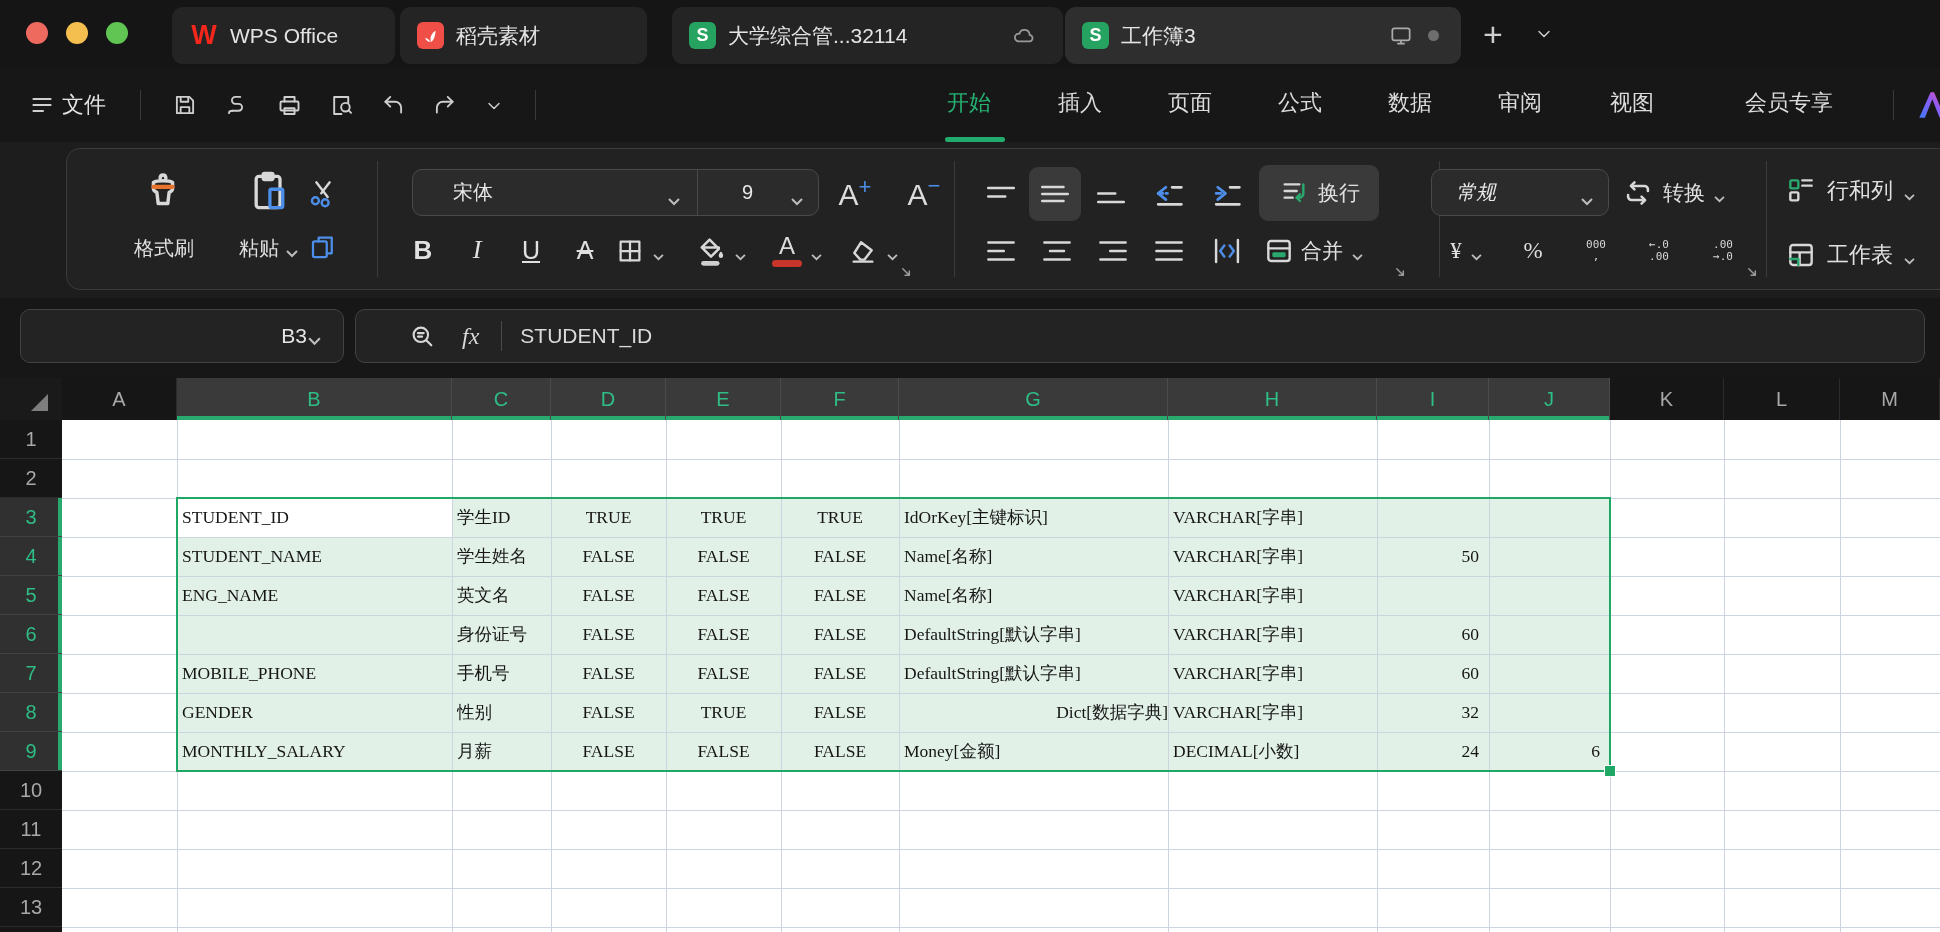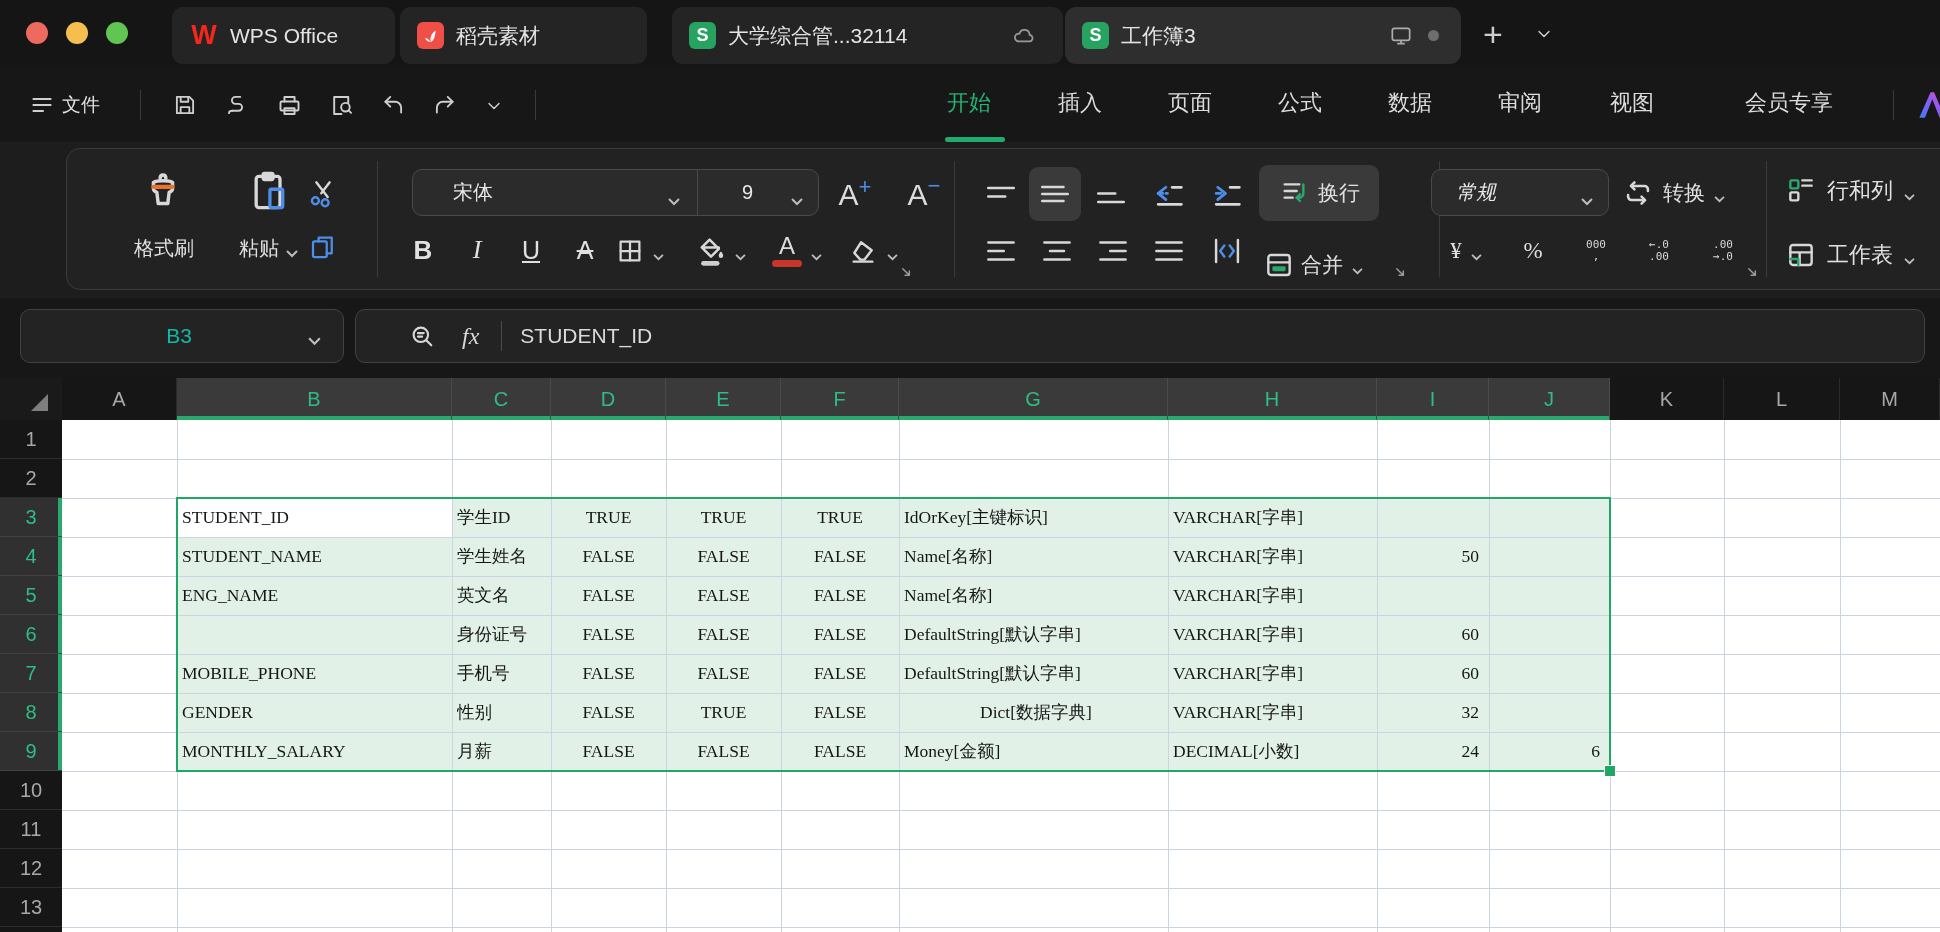--- a/index.html
+++ b/index.html
@@ -129,21 +129,21 @@
         </svg>
     </div>
   </div>
 
   <div class="menubar">
     <div class="mb-item icon-btn" style="left:24px;top:90px;width:36px;height:34px;top:20px;">
       <svg width="26" height="26" viewBox="0 0 24 24">
           <path d="M4 6.5h16M4 12h16M4 17.5h9"></path>
         </svg>
     </div>
-    <div class="mb-item" style="left:62px;top:20px;height:34px;font-size:19px;color:#e3e3e3;">文件</div>
+    <div class="mb-item" style="left:62px;top:20px;height:34px;font-size:22px;color:#e3e3e3;">文件</div>
     <div class="vsep" style="left:140px;top:22px;height:30px;"></div>
 
     <div class="mb-item icon-btn" style="left:168px;top:21px;width:34px;height:32px;">
       <svg width="26" height="26" viewBox="0 0 24 24">
           <path d="M4.5 4.5h11.5l3.5 3.5v11.5h-15z"></path>
           <path d="M8 4.5V9h7V4.5M8 19.5v-5.5h8v5.5"></path>
         </svg>
     </div>
     <div class="mb-item icon-btn" style="left:220px;top:21px;width:34px;height:32px;">
       <svg width="26" height="26" viewBox="0 0 24 24">
@@ -388,21 +388,21 @@
         <svg width="34" height="28" viewBox="0 0 24 20">
             <path d="M3 4h18M3 10h18M3 16h18"></path>
           </svg>
       </div>
       <div class="rbx ric" style="left:1138px;top:84px;width:44px;height:36px;">
         <svg width="34" height="30" viewBox="0 0 24 22">
             <path d="M4 3v16M20 3v16"></path>
             <path d="M10 7l-3 4 3 4M14 7l3 4-3 4" stroke="#4d8ee8"></path>
           </svg>
       </div>
-      <div class="rbx" style="left:1196px;top:96px;width:118px;height:40px;justify-content:flex-start;">
+      <div class="rbx" style="left:1196px;top:82px;width:118px;height:40px;justify-content:flex-start;">
         <span class="ric" style="display:flex;">
           <svg width="32" height="32" viewBox="0 0 24 24">
               <rect x="4" y="4.5" width="16" height="15" rx="2"></rect>
               <path d="M4 10h16"></path>
               <rect x="7" y="13" width="10" height="3.6" rx="1" fill="#2aa96f" stroke="none"></rect>
             </svg>
         </span>
         <span class="rlabel" style="font-size:21px;margin-left:6px;">合并</span>
         <span class="chev" style="margin-left:8px;"><svg width="13" height="8" viewBox="0 0 14 9">
               <path d="M2 2l5 5 5-5"></path>
@@ -483,21 +483,21 @@
         <span class="rlabel" style="font-size:22px;margin-left:10px;">工作表</span>
         <span class="chev" style="margin-left:10px;"><svg width="13" height="8" viewBox="0 0 14 9">
               <path d="M2 2l5 5 5-5"></path>
             </svg></span>
       </div>
     </div>
   </div>
 
   <div class="formula">
     <div class="fbox" style="left:20px;width:324px;">
-      <span style="flex:1;text-align:center;font-size:21px;color:#14b8a6;padding-left:30px;">B3</span>
+      <span style="flex:1;text-align:right;font-size:21px;color:#e5e5e5;padding-left:30px;">B3</span>
       <span class="chev" style="margin-right:22px;"><svg width="15" height="10" viewBox="0 0 14 9">
             <path d="M2 2l5 5 5-5"></path>
           </svg></span>
     </div>
     <div class="fbox" style="left:355px;width:1570px;">
       <span class="ric" style="display:flex;margin-left:52px;">
         <svg width="28" height="28" viewBox="0 0 24 24">
             <circle cx="11" cy="11" r="6.2"></circle>
             <path d="M8.5 9.5h5M8.5 12.5h3.6M15.6 15.6L20 20"></path>
           </svg>
@@ -574,21 +574,21 @@
       <div class="cell" style="left: 666px; top: 276px; width: 115px; text-align: center;">FALSE</div>
       <div class="cell" style="left: 781px; top: 276px; width: 118px; text-align: center;">FALSE</div>
       <div class="cell" style="left: 904px; top: 276px; width: 264px; text-align: left;">DefaultString[默认字串]</div>
       <div class="cell" style="left: 1173px; top: 276px; width: 204px; text-align: left;">VARCHAR[字串]</div>
       <div class="cell" style="left: 1377px; top: 276px; width: 102px; text-align: right;">60</div>
       <div class="cell" style="left: 182px; top: 315px; width: 270px; text-align: left;">GENDER</div>
       <div class="cell" style="left: 457px; top: 315px; width: 94px; text-align: left;">性别</div>
       <div class="cell" style="left: 551px; top: 315px; width: 115px; text-align: center;">FALSE</div>
       <div class="cell" style="left: 666px; top: 315px; width: 115px; text-align: center;">TRUE</div>
       <div class="cell" style="left: 781px; top: 315px; width: 118px; text-align: center;">FALSE</div>
-      <div class="cell" style="left: 904px; top: 315px; width: 264px; text-align: center;">Dict[数据字典]</div>
+      <div class="cell" style="left: 904px; top: 315px; width: 264px; text-align: right;">Dict[数据字典]</div>
       <div class="cell" style="left: 1173px; top: 315px; width: 204px; text-align: left;">VARCHAR[字串]</div>
       <div class="cell" style="left: 1377px; top: 315px; width: 102px; text-align: right;">32</div>
       <div class="cell" style="left: 182px; top: 354px; width: 270px; text-align: left;">MONTHLY_SALARY</div>
       <div class="cell" style="left: 457px; top: 354px; width: 94px; text-align: left;">月薪</div>
       <div class="cell" style="left: 551px; top: 354px; width: 115px; text-align: center;">FALSE</div>
       <div class="cell" style="left: 666px; top: 354px; width: 115px; text-align: center;">FALSE</div>
       <div class="cell" style="left: 781px; top: 354px; width: 118px; text-align: center;">FALSE</div>
       <div class="cell" style="left: 1173px; top: 354px; width: 204px; text-align: left;">DECIMAL[小数]</div>
       <div class="cell" style="left: 904px; top: 354px; width: 264px; text-align: left;">Money[金额]</div>
       <div class="cell" style="left: 1377px; top: 354px; width: 102px; text-align: right;">24</div>

